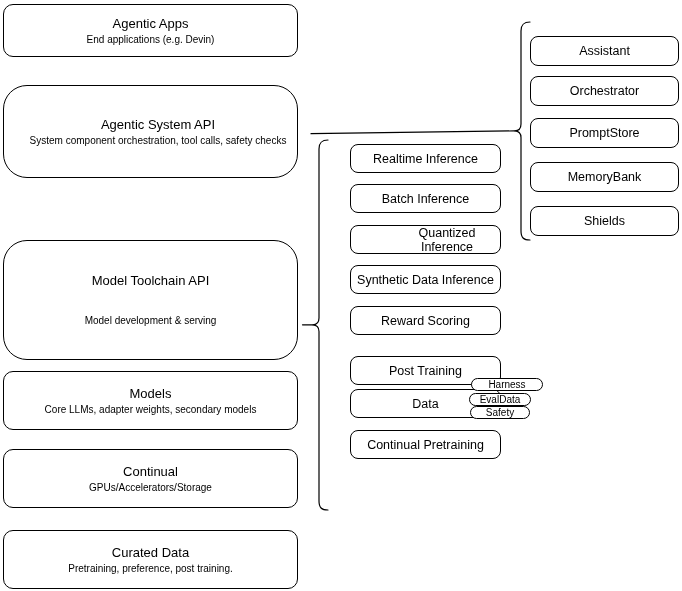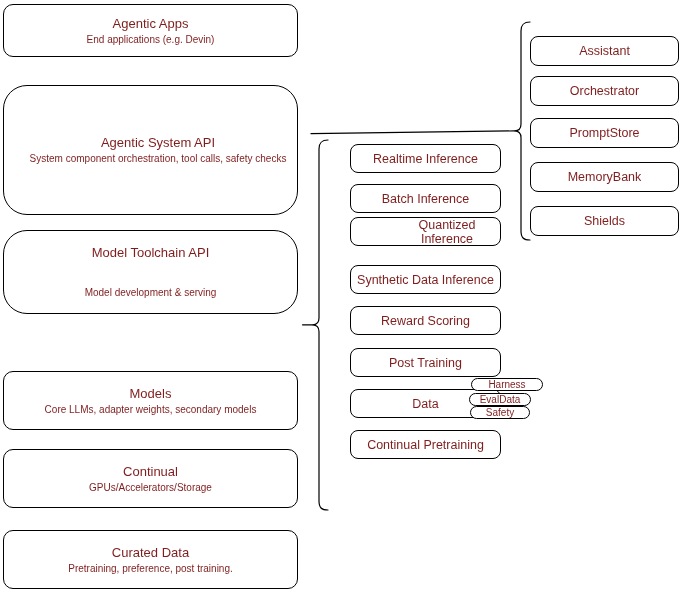--- a/index.html
+++ b/index.html
@@ -1,21 +1,21 @@
 <!DOCTYPE html>
 <html><head>
 <meta charset="utf-8">
 <style>
   html,body{margin:0;padding:0;background:#fff;}
   #canvas{
     position:relative;
     width:682px;height:591px;
     background:#ffffff;
     font-family:"Liberation Sans", sans-serif;
-    color:#7f1d1d;
+    color:#000000;
     overflow:hidden;
   }
   #wires{position:absolute;left:0;top:0;width:682px;height:591px;z-index:1;}
   .node{
     position:absolute;
     background:#fff;
     border:1.3px solid #000;
     box-sizing:border-box;
     display:flex;
     flex-direction:column;
@@ -56,26 +56,26 @@
     <path d="M 530 22 C 523.5 22 521 24.5 521 31 L 521 124 C 521 128 519.5 130.8 514.6 130.9 C 519.5 131 521 133.8 521 137.8 L 521 231 C 521 237.6 523.5 240 530 240" stroke="#000" stroke-width="1.2" fill="none" stroke-linecap="round"></path>
     <path d="M 302.5 324.8 L 312.6 324.8" stroke="#000" stroke-width="1.2" fill="none" stroke-linecap="round"></path>
     <path d="M 328 140 C 321.5 140 319 142.5 319 149 L 319 318 C 319 322 317.5 324.7 312.6 324.8 C 317.5 324.9 319 327.6 319 331.6 L 319 501 C 319 507.6 321.5 510 328 510" stroke="#000" stroke-width="1.2" fill="none" stroke-linecap="round"></path>
   </svg>
 
   <div class="node lbox r10" style="top:4px;height:53px;">
     <div class="title">Agentic Apps</div>
     <div class="sub">End applications (e.g. Devin)</div>
   </div>
 
-  <div class="node lbox r24" style="top:85px;height:130px;padding-left:15px;">
+  <div class="node lbox r24" style="top:85px;height:93px;padding-left:15px;">
     <div class="title">Agentic System API</div>
     <div class="sub">System component orchestration, tool calls, safety checks</div>
   </div>
 
-  <div class="node lbox r24" style="top:230px;height:84px;gap:24px;">
+  <div class="node lbox r24" style="top:240px;height:120px;gap:24px;">
     <div class="title">Model Toolchain API</div>
     <div class="sub">Model development &amp; serving</div>
   </div>
 
   <div class="node lbox r10" style="top:371px;height:59px;">
     <div class="title">Models</div>
     <div class="sub">Core LLMs, adapter weights, secondary models</div>
   </div>
 
   <div class="node lbox r10" style="top:449px;height:59px;">
@@ -87,30 +87,30 @@
     <div class="title">Curated Data</div>
     <div class="sub">Pretraining, preference, post training.</div>
   </div>
 
   <div class="node mbox" style="top:144px;">
     <span>Realtime Inference</span>
   </div>
   <div class="node mbox" style="top:184px;">
     <span>Batch Inference</span>
   </div>
-  <div class="node mbox" style="top:217px;padding-left:43px;">
+  <div class="node mbox" style="top:225px;padding-left:43px;">
     <span>Quantized Inference</span>
   </div>
   <div class="node mbox" style="top:265px;">
     <span>Synthetic Data Inference</span>
   </div>
   <div class="node mbox" style="top:306px;">
     <span>Reward Scoring</span>
   </div>
-  <div class="node mbox" style="top:348px;">
+  <div class="node mbox" style="top:356px;">
     <span>Post Training</span>
   </div>
   <div class="node mbox" style="top:389px;">
     <span>Data</span>
   </div>
   <div class="node mbox" style="top:430px;">
     <span>Continual Pretraining</span>
   </div>
 
   <div class="pill" style="left:471px;top:378px;width:72px;height:13px;">

